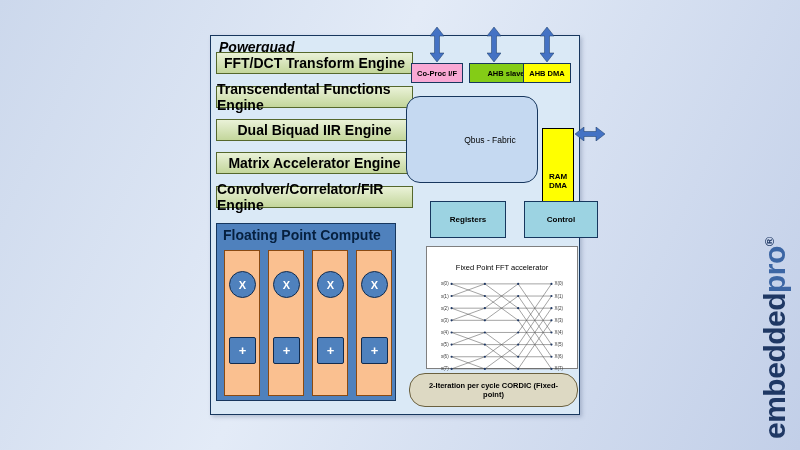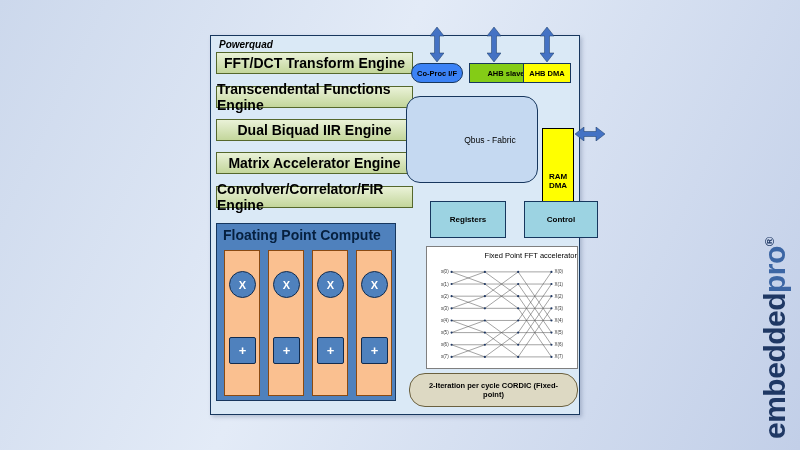--- a/index.html
+++ b/index.html
@@ -3,21 +3,21 @@
 <meta charset="utf-8">
 <style>
   * { margin:0; padding:0; box-sizing:border-box; }
   html,body { width:800px; height:450px; overflow:hidden; font-family:"Liberation Sans",sans-serif; }
   .stage { position:relative; width:800px; height:450px;
            background:linear-gradient(115deg,#ccd8ec 0%,#e3ebf7 42%,#c2cfe8 100%); }
 
   
   .pq { position:absolute; left:210px; top:35px; width:370px; height:380px;
         background:#dae9f6; border:1px solid #17375e; box-shadow:2px 2px 4px rgba(40,60,100,.25); }
-  .pq-title { position:absolute; left:8px; top:3px; font-size:10px; font-weight:bold; font-style:italic; color:#000; }
+  .pq-title { position:absolute; left:8px; top:3px; font-size:14px; font-weight:bold; font-style:italic; color:#000; }
 
   
   .engine { position:absolute; left:5px; width:197px; height:22px;
             background:linear-gradient(#eaf2d8,#c3d69b); border:1px solid #55682c;
             display:flex; align-items:center; justify-content:center;
             font-size:14px; font-weight:bold; color:#000; }
   .e0{top:16px}.e1{top:50px}.e2{top:83px}.e3{top:116px}.e4{top:150px}
 
   
   .fpc { position:absolute; left:5px; top:187px; width:180px; height:178px;
@@ -28,21 +28,21 @@
   .mul,.add { position:absolute; left:4px; width:27px; height:27px; background:#4f81bd;
               border:1px solid #122b4d; color:#fff; font-weight:bold; font-size:11px;
               display:flex; align-items:center; justify-content:center; }
   .mul { top:20px; border-radius:50%; }
   .add { top:86px; border-radius:2px; font-size:13px; }
 
   
   .iface { position:absolute; top:27px; height:20px; border:1px solid #17375e;
            display:flex; align-items:center; justify-content:center;
            font-size:7.5px; font-weight:bold; color:#000; }
-  .coproc { left:200px; width:52px; background:#3b82f6;border-radius:10px; }
+  .coproc { left:200px; width:52px; background:#f9a8d4; }
   .ahbs   { left:258px; width:74px; background:#84cc16; }
   .ahbd   { left:312px; width:48px; background:#ffff00; }
 
   
   .varrow { position:absolute; top:-9px; width:14px; height:35px; }
   .va0{left:219px}.va1{left:276px}.va2{left:329px}
   .harrow { position:absolute; left:364px; top:91px; width:30px; height:14px; }
 
   
   .qbus { position:absolute; left:195px; top:60px; width:132px; height:87px;
@@ -55,21 +55,21 @@
 
   
   .regs, .ctrl { position:absolute; top:165px; height:37px; background:#9cd3e2; border:1px solid #17375e;
                  display:flex; align-items:center; justify-content:center; font-size:8px; font-weight:bold;margin-left:24px; }
   .regs { left:195px; width:76px; }
   .ctrl { left:289px; width:74px; }
 
   
   .fft { position:absolute; left:215px; top:210px; width:152px; height:123px;
          background:#ffffff; border:1px solid #7f7f7f; }
-  .fft-title { margin-top:4px; text-align:right; font-size:7.5px; color:#000; }
+  .fft-title { margin-top:16px; text-align:center; font-size:7.5px; color:#000; }
   .fft svg { display:block; margin:3px auto 0; }
 
   
   .cordic { position:absolute; left:198px; top:337px; width:169px; height:34px;
             background:#ddd9c3; border:1px solid #6b6140; border-radius:16px;
             display:flex; align-items:center; justify-content:center;
             font-size:7.5px; font-weight:bold; text-align:center; padding:0 16px; }
 
   
   .wm { position:absolute; left:664px; top:320px; width:224px; height:36px;

